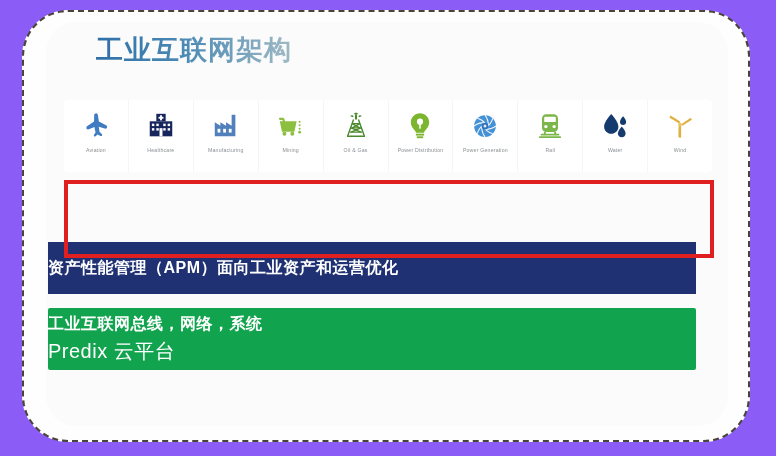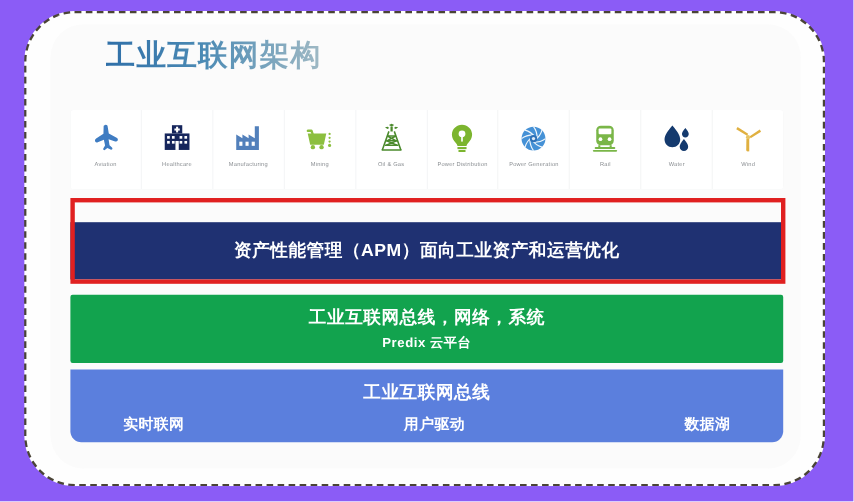--- a/index.html
+++ b/index.html
@@ -46,28 +46,28 @@
   }
   .card:last-child{margin-right:0;}
   .card .glyph{height:38px;display:flex;align-items:center;justify-content:center;}
   .card .glyph svg{display:block;}
   .card .clabel{
     font-size:5.2px;color:#8b8f93;text-align:center;line-height:1.28;
     letter-spacing:.2px;margin-top:2px;max-width:56px;
   }
 
   
-  .band{position:absolute;left:64px;width:648px;box-sizing:border-box;
-        display:flex;flex-direction:column;align-items:center;justify-content:center;
-        color:#fff;text-align:center;}
+  .band{position:absolute;left:48px;width:648px;box-sizing:border-box;
+        display:flex;flex-direction:column;align-items:flex-start;justify-content:center;
+        color:#fff;text-align:center;margin-top:40px;}
   .band-apm{top:202px;height:52px;background:#1f3172;
             font-size:16px;font-weight:700;letter-spacing:.5px;}
   .band-predix{top:268px;height:62px;background:#12a34e;border-radius:2px;}
   .band-predix .l1{font-size:16px;font-weight:600;letter-spacing:.5px;}
-  .band-predix .l2{font-size:12px;font-weight:700;margin-top:3px;letter-spacing:.5px;}
+  .band-predix .l2{font-size:20px;font-weight:400;margin-top:3px;letter-spacing:.5px;}
   .band-bus{top:336px;height:66px;background:#5b7fdd;border-radius:0 0 10px 10px;}
   .band-bus .bustitle{font-size:16px;font-weight:700;letter-spacing:.5px;margin-top:4px;}
   .busrow{display:flex;width:100%;justify-content:space-between;
           padding:0 48px;box-sizing:border-box;margin-top:9px;}
   .busrow span{font-size:13.5px;font-weight:700;letter-spacing:.4px;}
 
   
   .redbox{
     position:absolute;left:64px;top:180px;width:650px;height:78px;
     border:4px solid #e02020;box-sizing:border-box;background:transparent;
@@ -236,22 +236,14 @@
     <span>资产性能管理（APM）面向工业资产和运营优化</span>
   </div>
 
   <div class="redbox"></div>
 
   <div class="band band-predix">
     <span class="l1">工业互联网总线，网络，系统</span>
     <span class="l2">Predix 云平台</span>
   </div>
 
-  <div class="band band-bus">
-    <span class="bustitle">工业互联网总线</span>
-    <div class="busrow">
-      <span>实时联网</span>
-      <span>用户驱动</span>
-      <span>数据湖</span>
-    </div>
-  </div>
 
 </div>
 
 </body></html>

